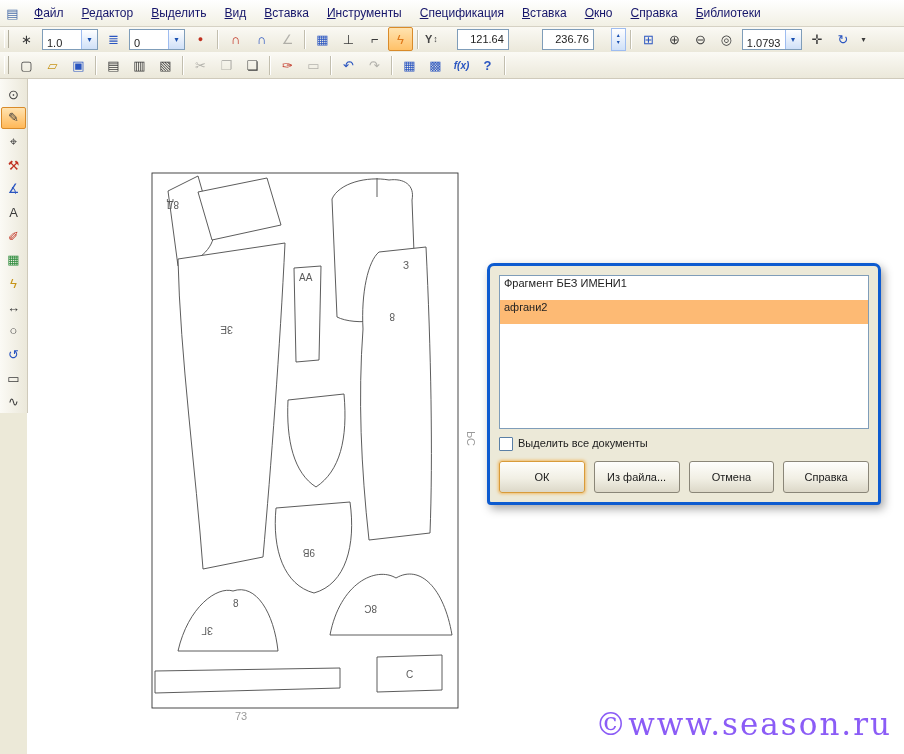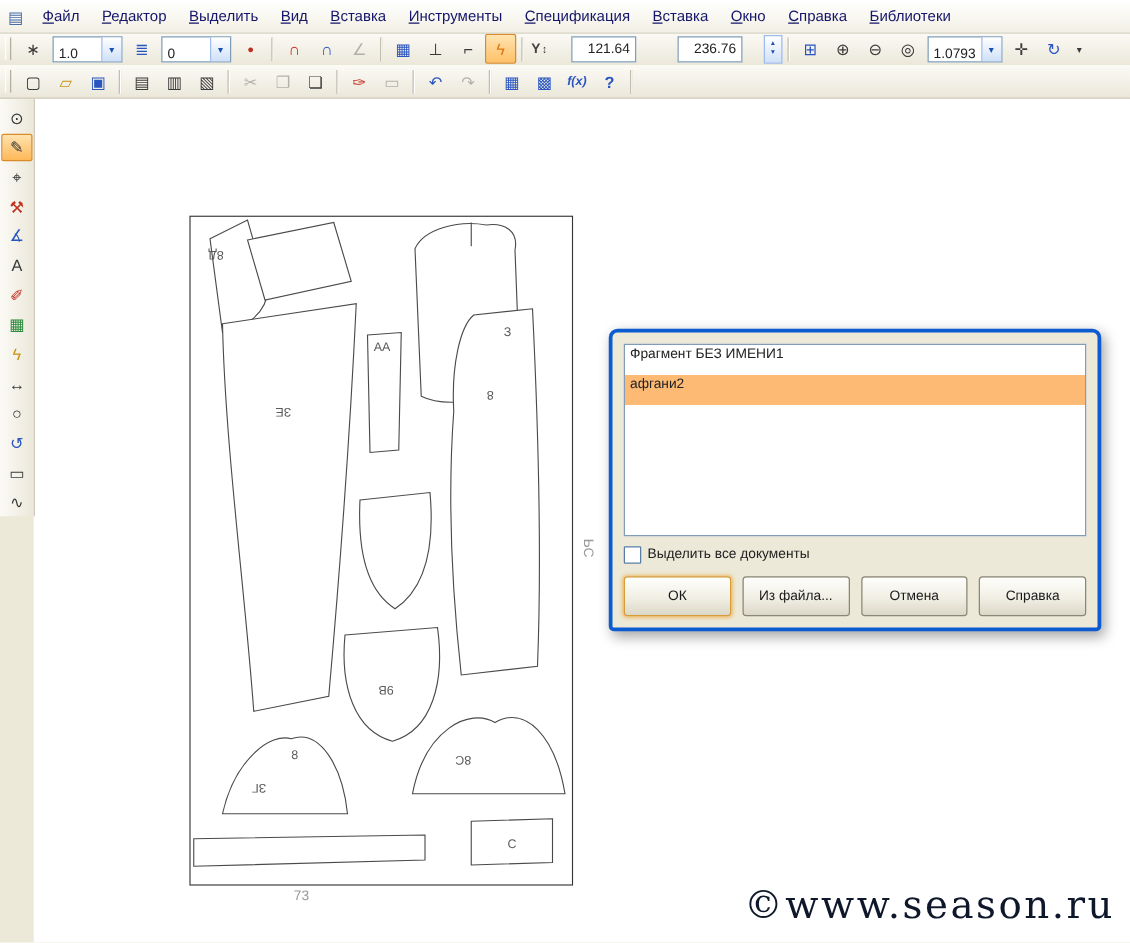--- a/index.html
+++ b/index.html
@@ -52,21 +52,21 @@
   .ltbtn.active{background:linear-gradient(#ffe3b0,#ffb858);border:1px solid #d98b2a}
 
   
   .workspace{position:absolute;top:79px;left:27px;right:0;bottom:0;background:#fff}
   .drawing{position:absolute;top:0;left:0}
   .drawing path,.drawing rect{fill:#fff;stroke:#4a4a4a;stroke-width:.9}
   .drawing rect.sheet{stroke:#333;fill:none}
   .drawing text{font-family:"Liberation Sans",sans-serif;font-size:10px;fill:#5a5a5a;stroke:none}
   .drawing text.note{fill:#9a9a9a;font-size:11px}
   .watermark{position:absolute;right:12px;bottom:12px;font-family:"DejaVu Serif",serif;
-             font-size:31px;color:#0f172a;letter-spacing:2px;text-shadow:1px 1px 0 #fff}
+             font-size:31px;color:#8b5cf6;letter-spacing:2px;text-shadow:1px 1px 0 #fff}
 
   
   .dialog{position:absolute;left:487px;top:263px;width:388px;background:#ece9d8;
           border:3px solid #0d5bd0;border-radius:7px 7px 4px 4px;
           box-shadow:3px 4px 10px rgba(0,0,0,.35);z-index:10}
   .titlebar{height:24px;background:linear-gradient(#5a9af8 0%,#2f6ce4 40%,#1b50cf 85%,#2a60d8 100%);
             border-radius:4px 4px 0 0;display:flex;align-items:center;
             padding:0 3px 0 7px;color:#fff;font-weight:bold;font-size:12px;
             text-shadow:1px 1px 1px #0a2a80}
   .titlebar .spacer{flex:1}

